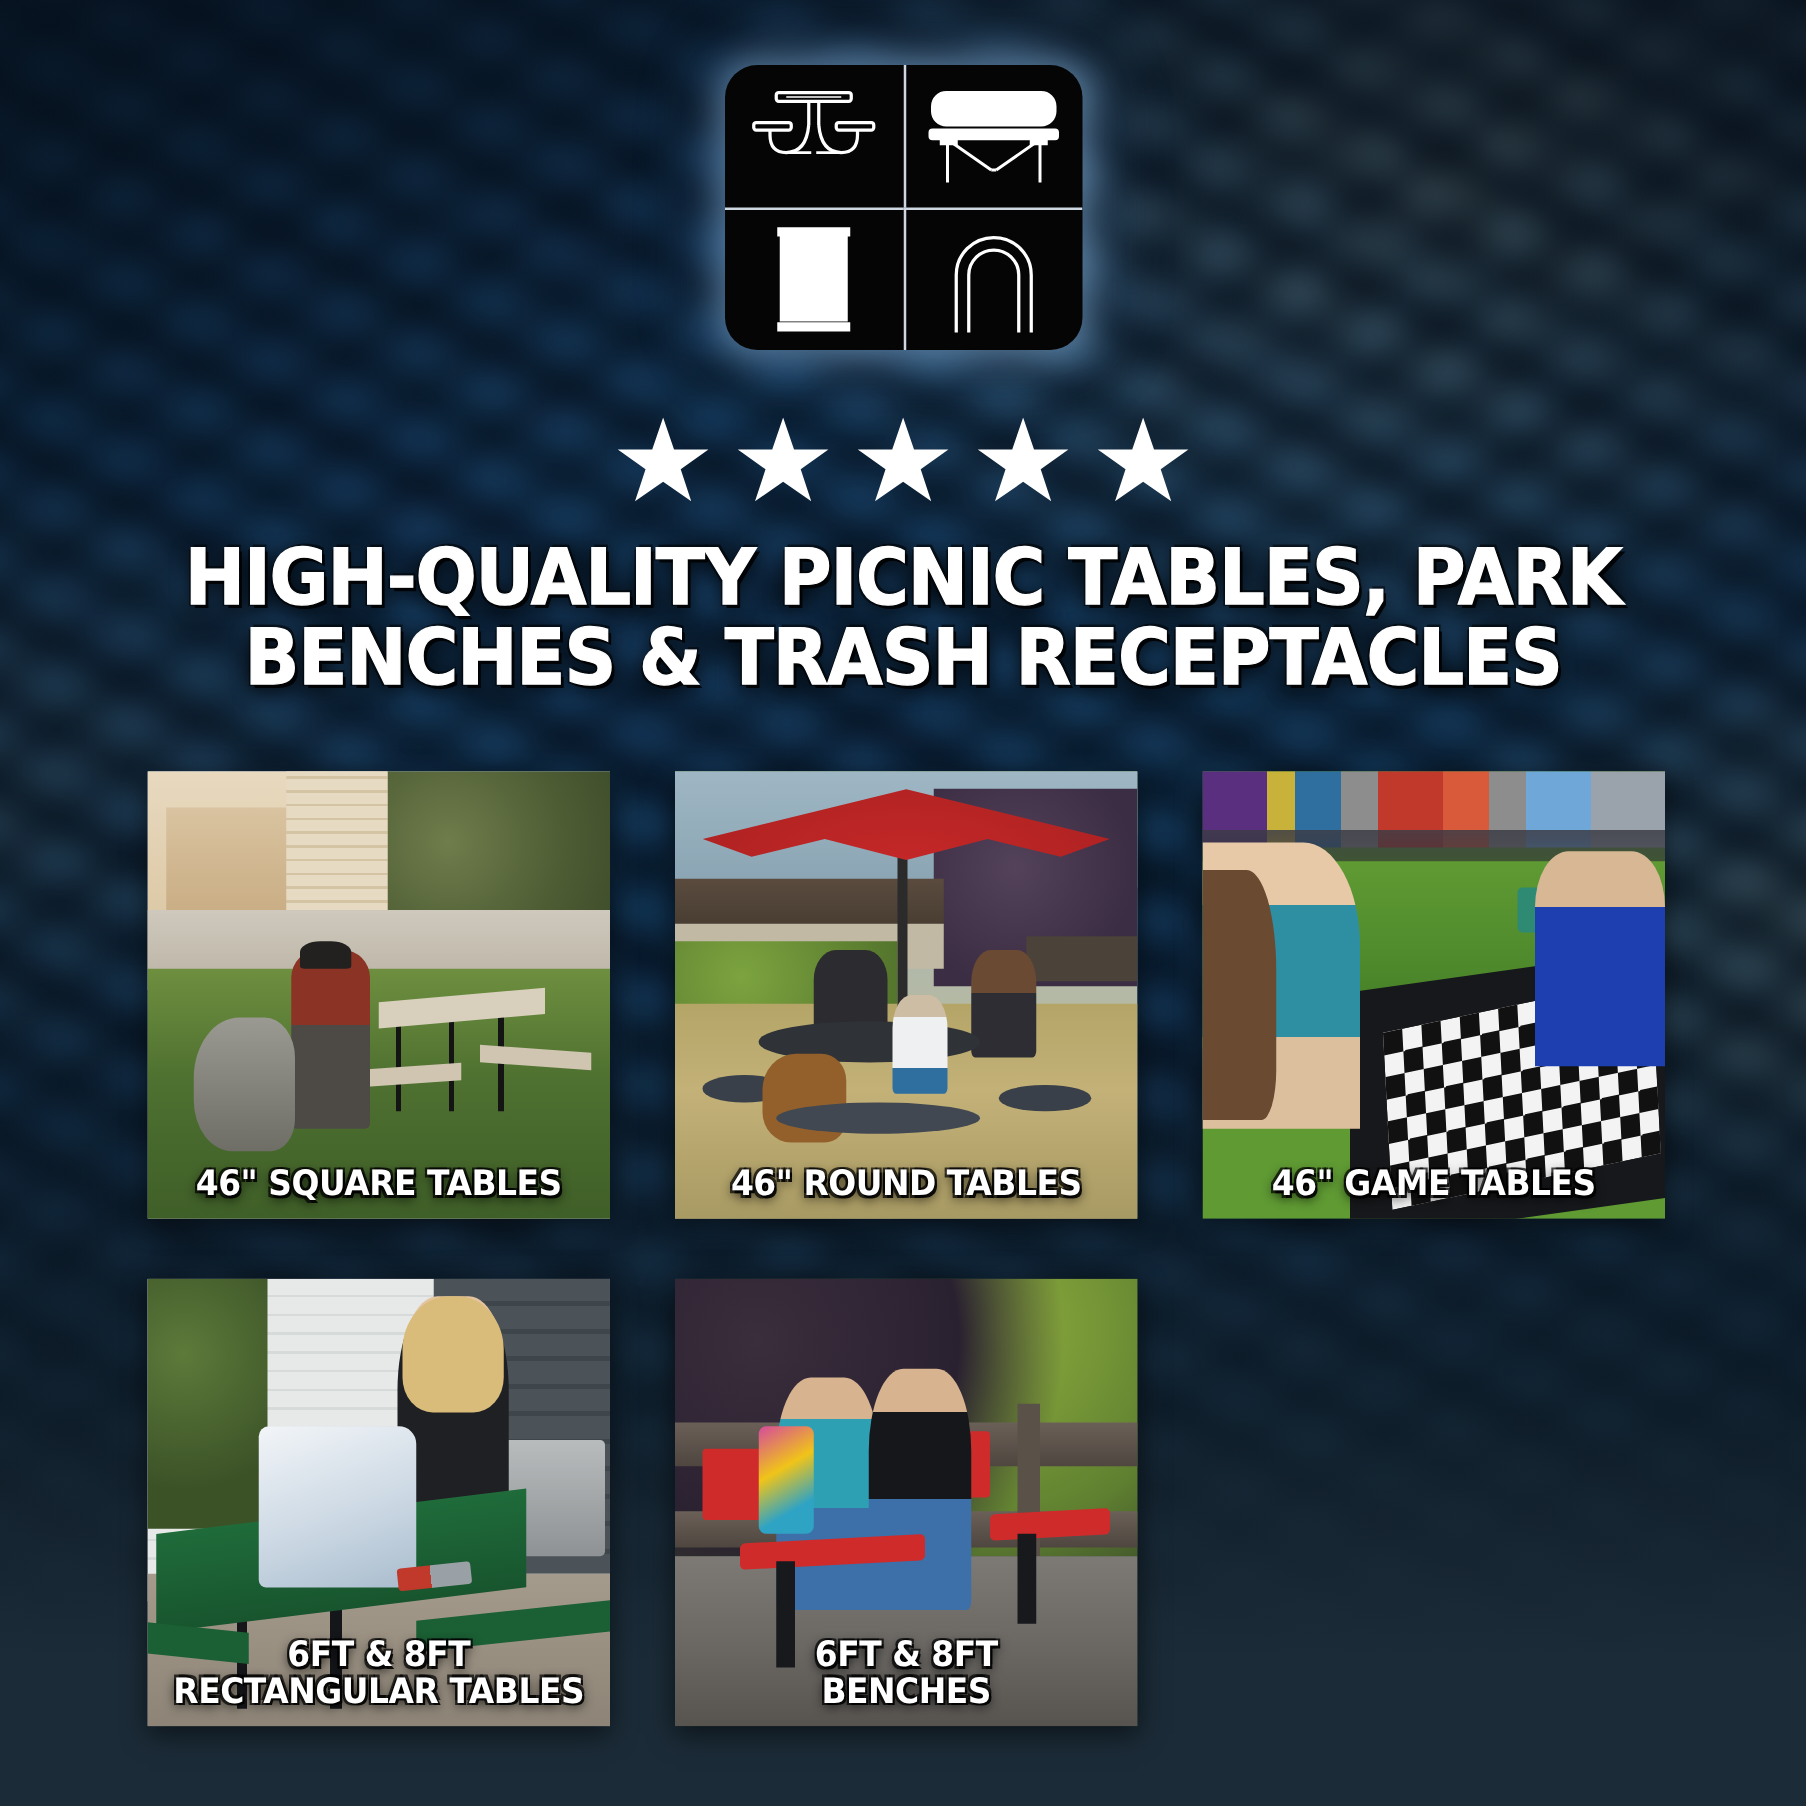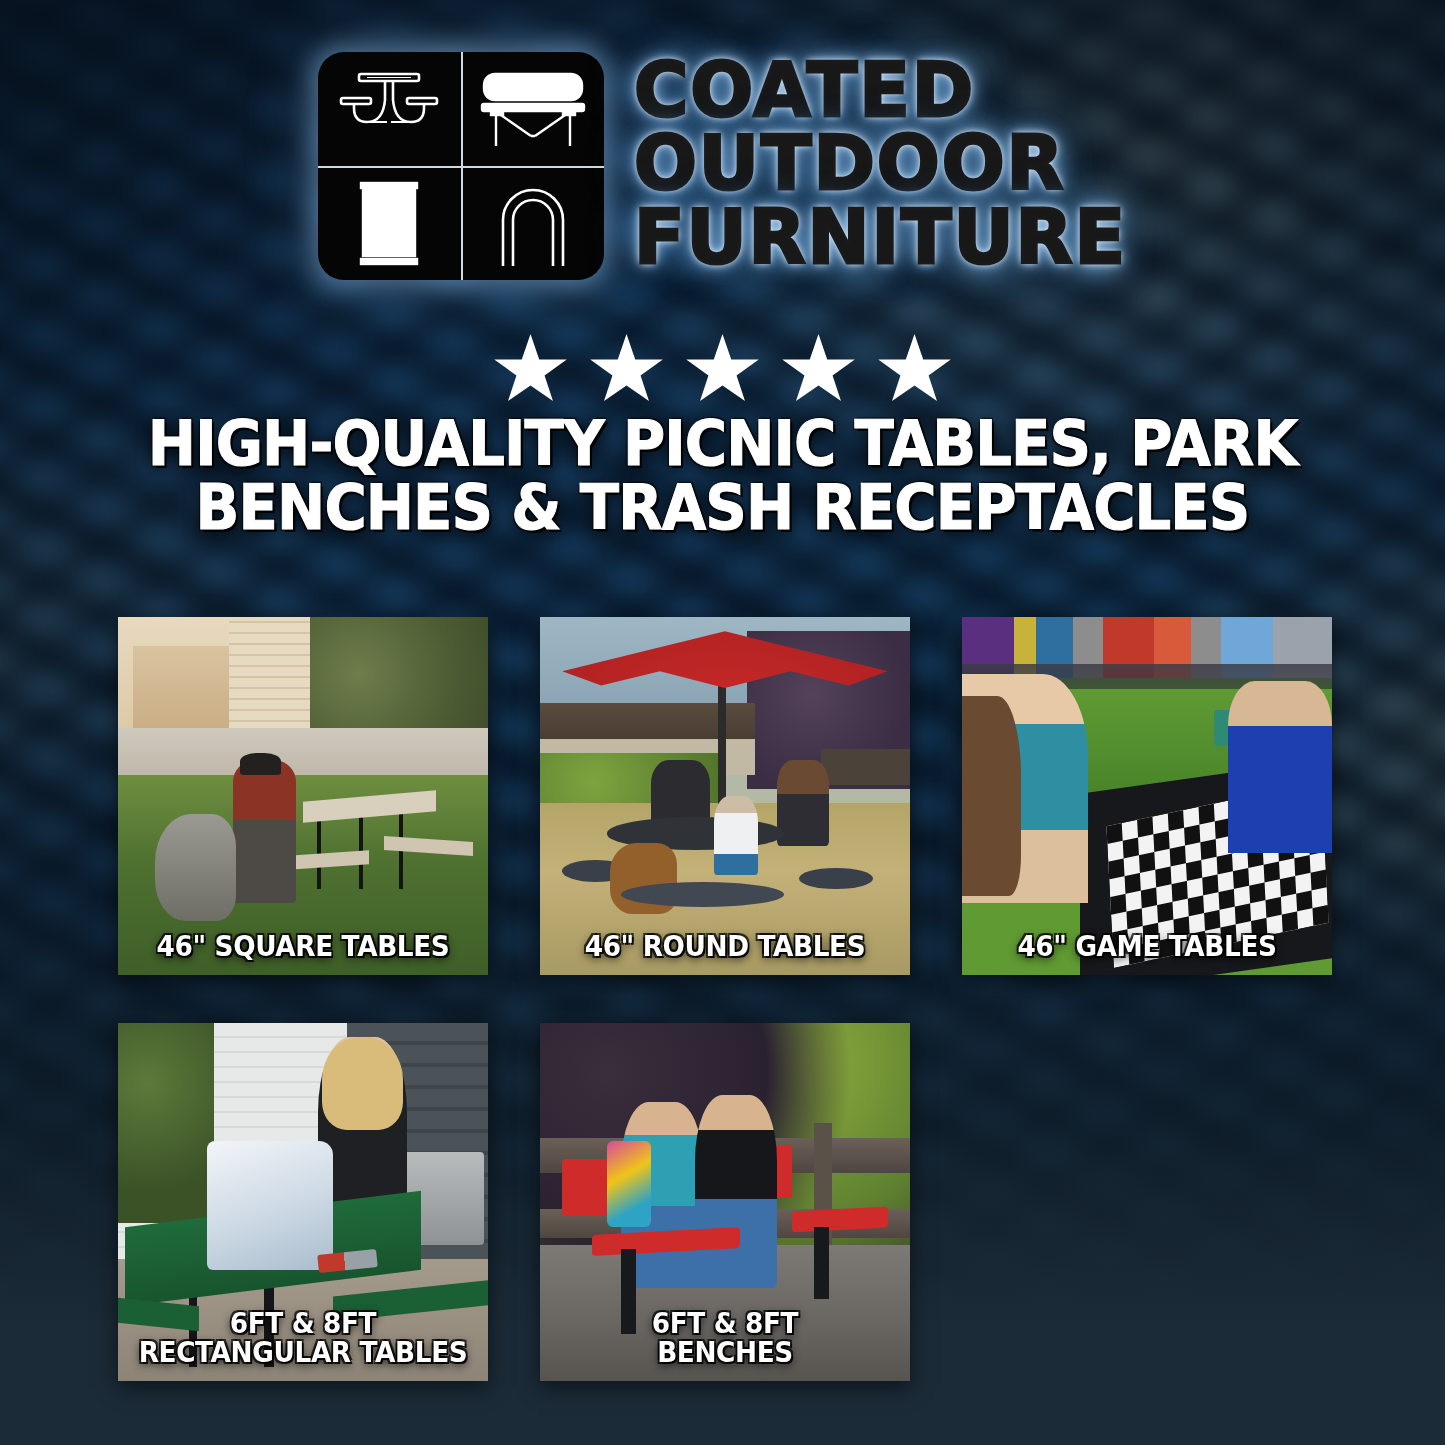--- a/index.html
+++ b/index.html
@@ -74,21 +74,21 @@
   .wm-1{font-size:74px;}
   .wm-2{font-size:74px;}
   .wm-3{font-size:74px;}
   
   .stars{position:absolute;left:0;right:0;top:334px;display:flex;justify-content:center;gap:22px;}
   .star{width:74px;height:72px;background:#ffffff;
     clip-path:polygon(50% 0%,61.8% 35.5%,99% 35.5%,69% 57.5%,80.4% 93%,50% 71.5%,19.6% 93%,31% 57.5%,1% 35.5%,38.2% 35.5%);
     filter:drop-shadow(0 2px 4px rgba(0,0,0,.55));
   }
   
-  .headline{position:absolute;left:0;right:0;top:412px;text-align:center;padding:0 60px;}
+  .headline{position:absolute;left:0;right:0;top:430px;text-align:center;padding:0 60px;}
   .headline-line{
     font-family:"DejaVu Sans",sans-serif;
     font-weight:700;font-size:62px;line-height:1.03;letter-spacing:-1px;
     color:#ffffff;
     transform:scaleX(.93);
     -webkit-text-stroke:1px #ffffff;
     text-shadow:
       3px 3px 0 rgba(0,0,0,.85), -2px 2px 0 rgba(0,0,0,.55),
       2px -2px 0 rgba(0,0,0,.55), 0 4px 16px rgba(0,0,0,.8);
   }
@@ -258,25 +258,20 @@
         </svg>
       </div>
       <div class="logo-cell br">
         <svg width="92" height="96" viewBox="0 0 92 96" fill="none" stroke="#fff" stroke-width="2.6">
           <path d="M16 90 V44 a30 30 0 0 1 60 0 V90"></path>
           <path d="M26 90 V44 a20 20 0 0 1 40 0 V90"></path>
         </svg>
       </div>
     </div>
 
-    <div class="wordmark">
-      <div class="wm-line wm-1">COATED</div>
-      <div class="wm-line wm-2">OUTDOOR</div>
-      <div class="wm-line wm-3">FURNITURE</div>
-    </div>
   </div>
 
   <div class="stars">
     <div class="star"></div>
     <div class="star"></div>
     <div class="star"></div>
     <div class="star"></div>
     <div class="star"></div>
   </div>
 

